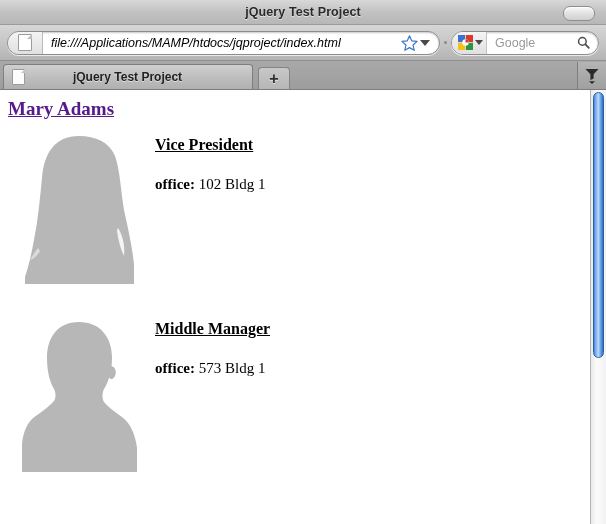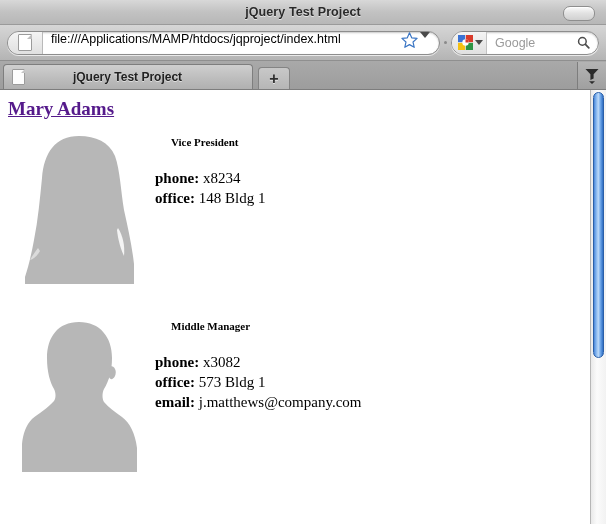--- a/index.html
+++ b/index.html
@@ -68,25 +68,27 @@
     gap: 0px;
   }
 
   .urlbar {
     flex: 1 1 auto;
     height: 24px;
     border-radius: 13px;
     border: 1px solid #8d8d8d;
     background: linear-gradient(to bottom, #ffffff 0%, #ffffff 100%);
     display: flex;
+    align-items: center;
     position: relative;
     box-sizing: border-box;
     box-shadow: inset 0 1px 2px rgba(0,0,0,0.22), 0 1px 0 rgba(255,255,255,0.7);
     overflow: hidden;
     min-width: 0;
+    font-style: italic;
   }
   .urlbar-iconwrap {
     width: 34px;
     height: 100%;
     flex: 0 0 34px;
     display: flex;
     align-items: center;
     justify-content: center;
     background: linear-gradient(to bottom, #f4f4f4 0%, #e0e0e0 100%);
     border-right: 1px solid #b9b9b9;
@@ -318,24 +320,25 @@
   }
   .avatar svg { display: block; }
 
   .details {
     flex: 1 1 auto;
     padding-left: 18px;
     font-family: "Liberation Serif", serif;
     color: #000000;
   }
   .job-title {
-    font-size: 11px;
+    font-size: 16px;
     font-weight: bold;
-    margin: 0 0 20px 16px;
+    margin: 0 0 20px 0;
     font-family: "Liberation Serif", serif;
+    text-decoration: underline;
   }
   .field {
     font-size: 15px;
     line-height: 20px;
     font-family: "Liberation Serif", serif;
   }
   .field b { font-weight: bold; }
 
   
   .scrollbar {
@@ -436,26 +439,22 @@
                        C110 110 106 92 102 74
                        C99 56 98 34 93 20
                        C87 6 74 0 57 0 Z" fill="#b7b7b7"></path>
               <path d="M96 92 C101 100 103 110 102 120 C99 114 96 104 95 94 Z" fill="#ffffff" opacity="0.85"></path>
               <path d="M16 112 C13 116 10 120 8 124 C12 123 16 119 18 115 Z" fill="#ffffff" opacity="0.5"></path>
             </svg>
           </div>
           <div class="details">
             <div class="job-title">Vice President</div>
             <div class="field">
-              <b>phone:</b>
-              <span>x8234</span>
-            </div>
-            <div class="field">
               <b>office:</b>
-              <span>148 Bldg 1</span>
+              <span>102 Bldg 1</span>
             </div>
           </div>
         </div>
       </div>
 
       <div class="person" style="padding-top:20px;">
         <div class="person-body" style="margin-top:16px;justify-content:space-between;">
           <div class="avatar">
             <svg width="115" height="152" viewBox="0 0 115 152">
               <path d="M57 2
@@ -469,30 +468,22 @@
                        C93 92 86 87 82 82
                        C80 79 80 73 82 69
                        C87 61 90 51 90 38
                        C90 17 78 2 57 2 Z" fill="#b7b7b7"></path>
               <path d="M88 46 C93 46 95 51 93 56 C91 60 88 60 87 57 Z" fill="#b7b7b7"></path>
             </svg>
           </div>
           <div class="details">
             <div class="job-title">Middle Manager</div>
             <div class="field">
-              <b>phone:</b>
-              <span>x3082</span>
-            </div>
-            <div class="field">
               <b>office:</b>
               <span>573 Bldg 1</span>
-            </div>
-            <div class="field">
-              <b>email:</b>
-              <span>j.matthews@company.com</span>
             </div>
           </div>
         </div>
       </div>
 
     </div>
 
     <div class="scrollbar">
       <div class="scroll-thumb" style="top: 2px; height: 266px;"></div>
     </div>

